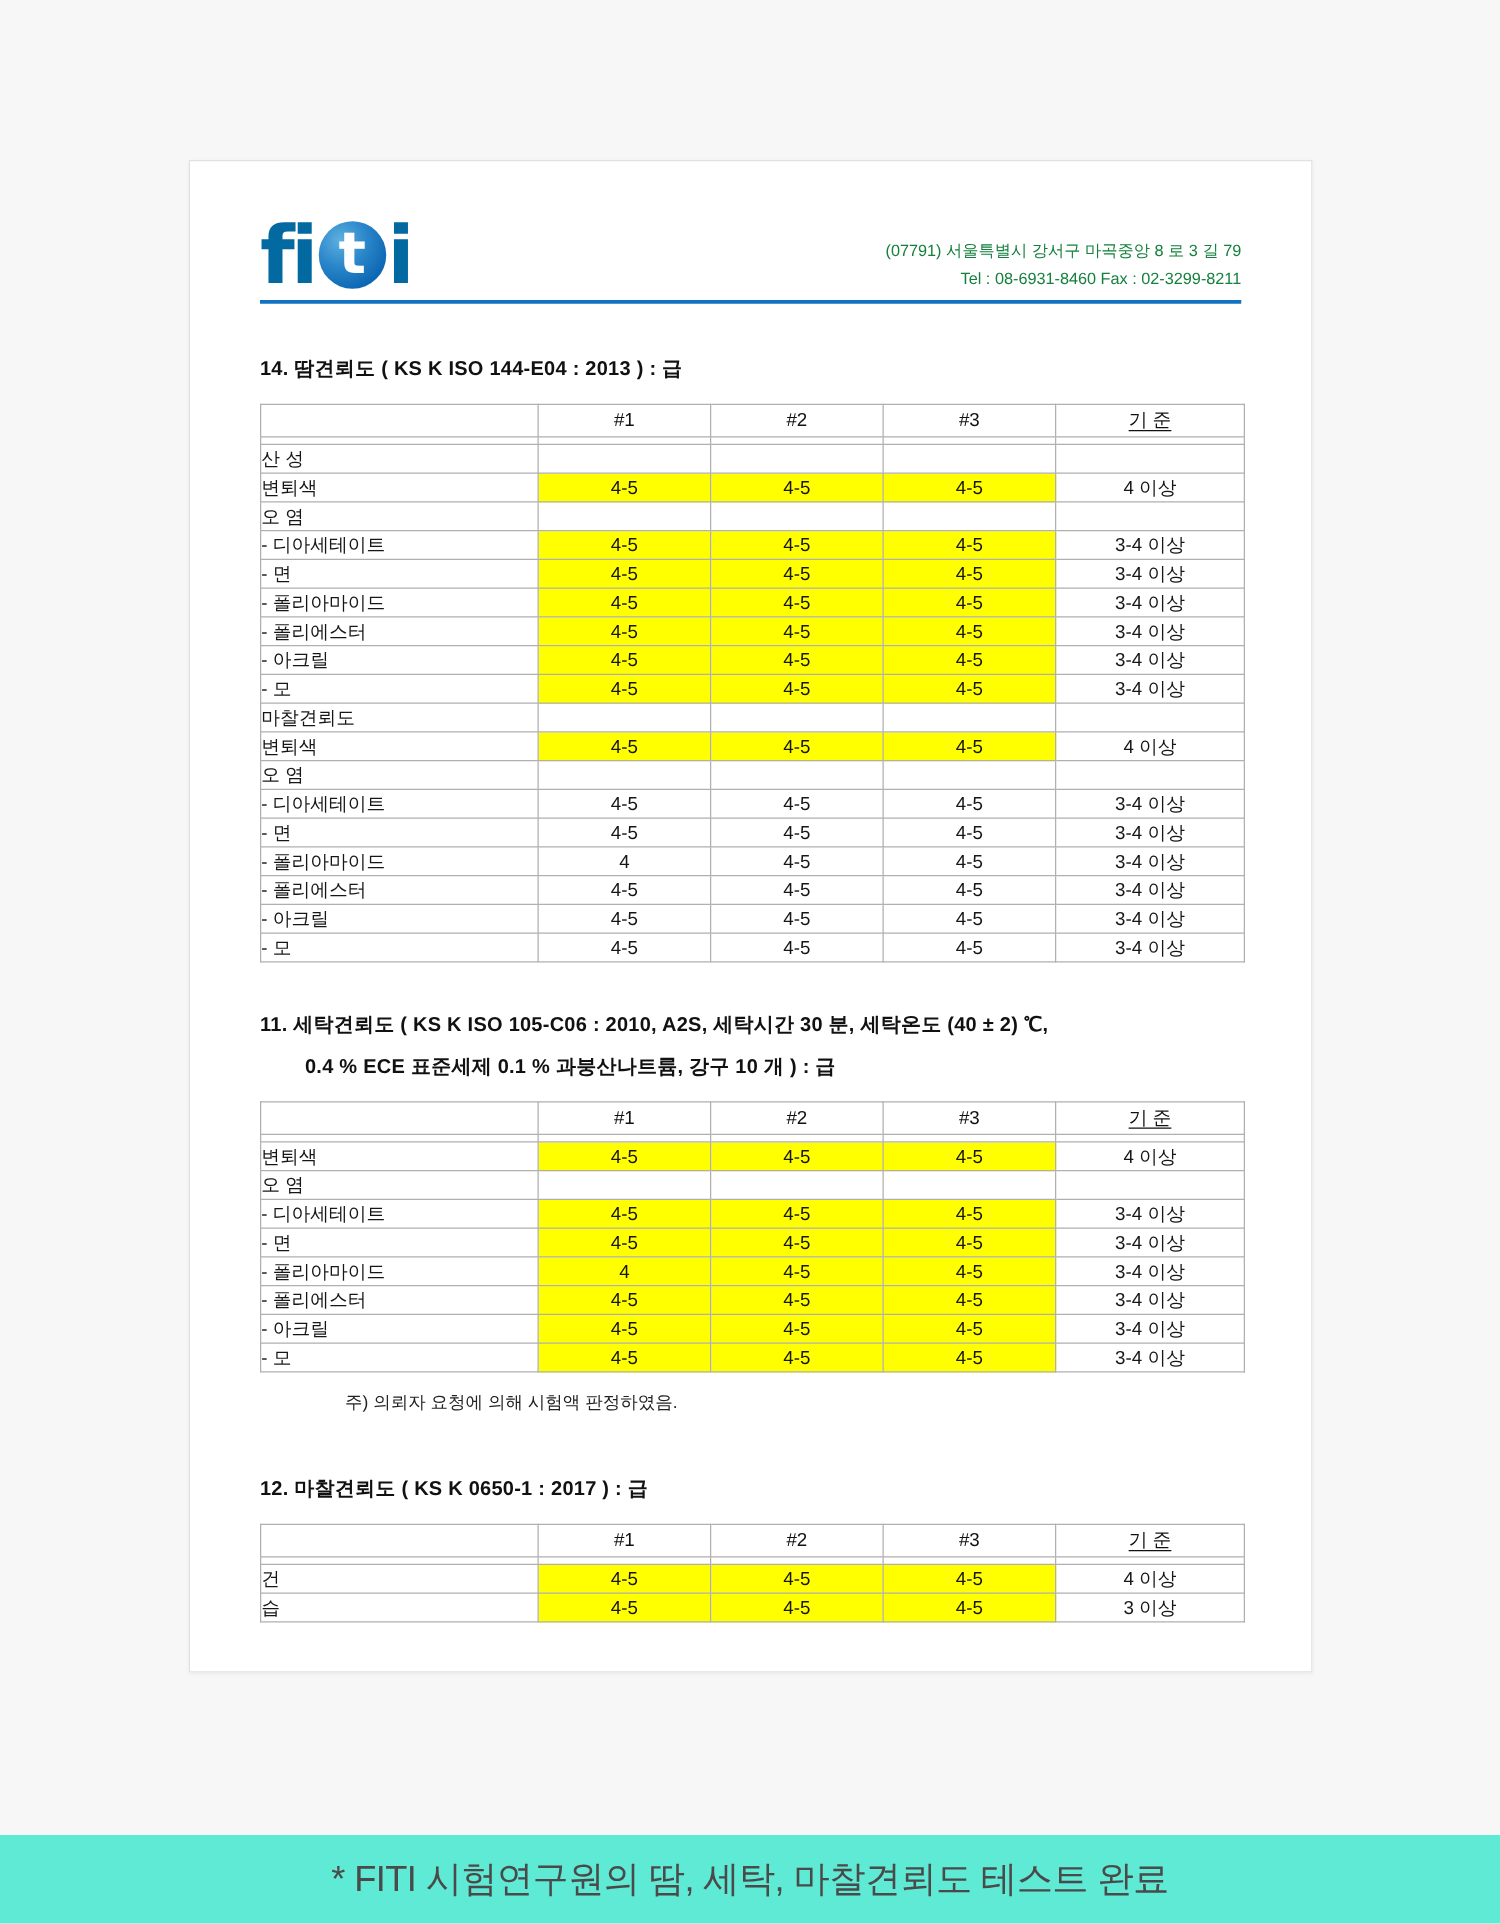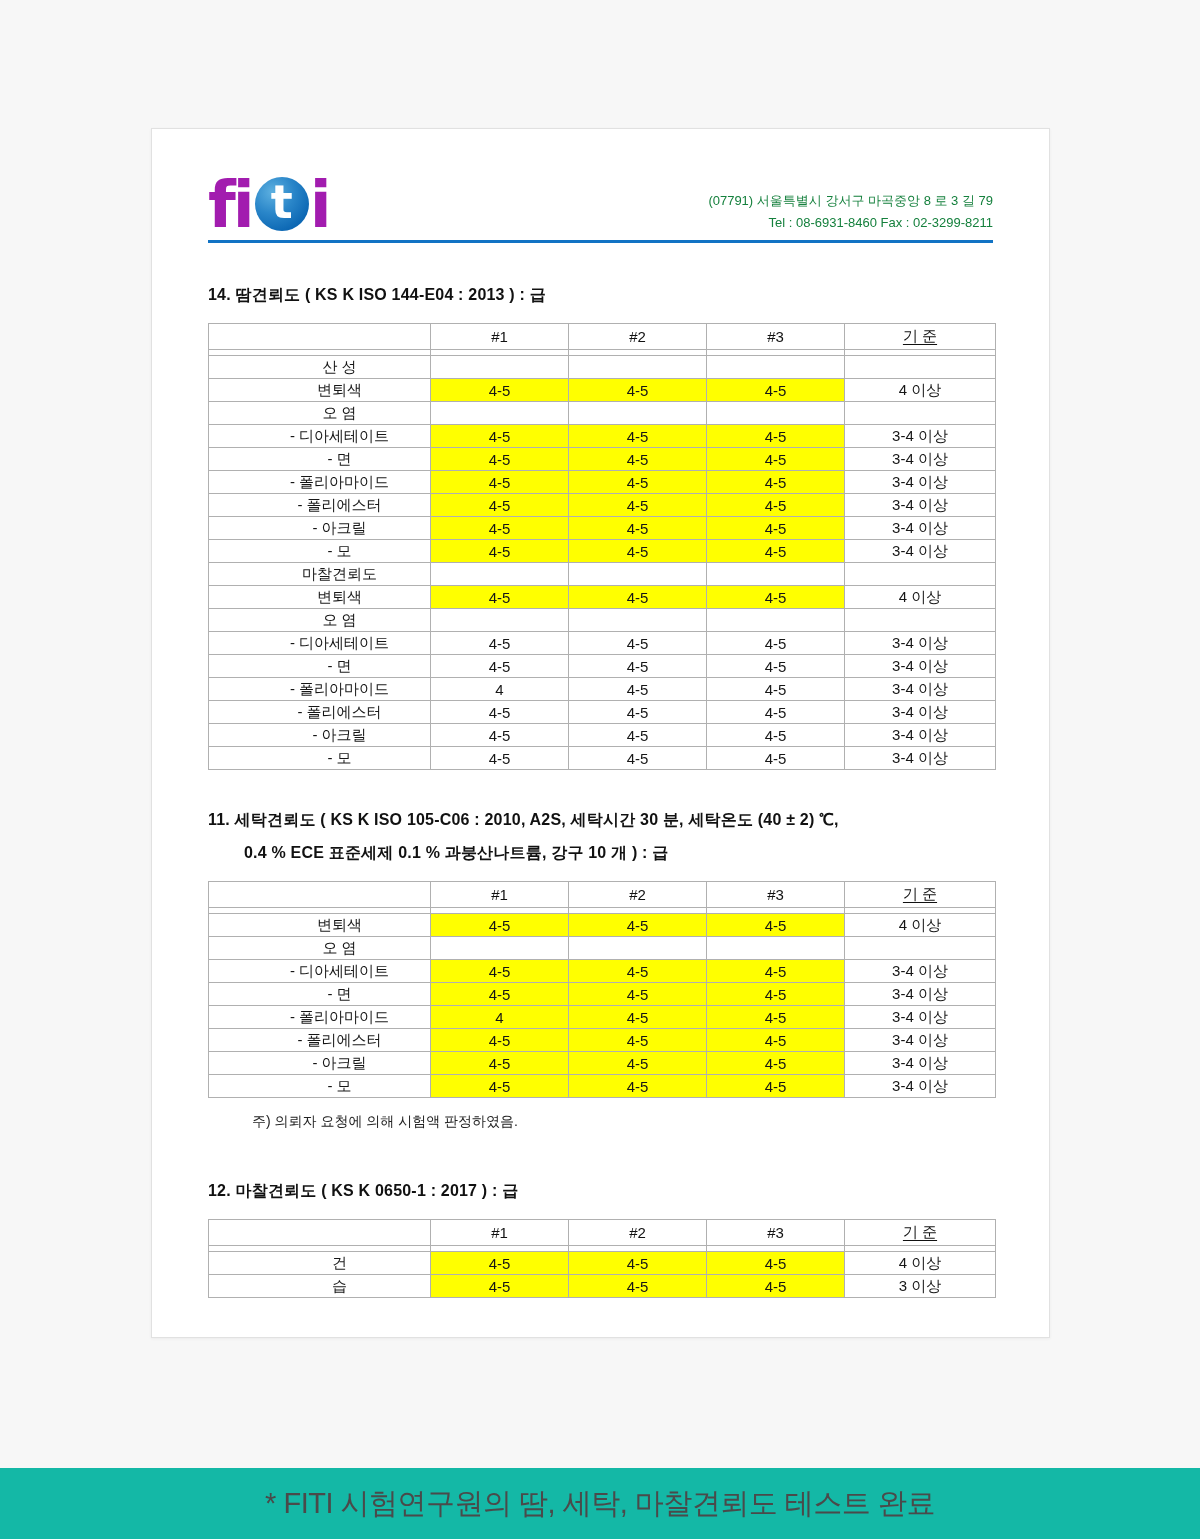--- a/index.html
+++ b/index.html
@@ -11,21 +11,21 @@
   .page {
     position:absolute; left:151px; top:128px; width:899px; height:1210px;
     background:#ffffff; border:1px solid #e1e1e1;
     box-shadow:0 1px 3px rgba(0,0,0,0.05);
   }
   .content { padding:34px 56px 0 56px; }
 
   
   .page-header { display:flex; justify-content:space-between; align-items:flex-end; height:74px; }
   .logo { display:flex; align-items:center; line-height:1; user-select:none; }
-  .logo-txt { font-size:64px; font-weight:bold; color:#a21caf; letter-spacing:-3px; font-family:"DejaVu Sans", sans-serif; }
+  .logo-txt { font-size:64px; font-weight:bold; color:#0369a1; letter-spacing:-3px; font-family:"DejaVu Sans", sans-serif; }
   .logo-globe {
     width:54px; height:54px; border-radius:50%; margin:0 1px 2px 3px;
     background:radial-gradient(circle at 32% 28%, #5db0e0 0%, #2a86c9 40%, #0d68b4 75%);
     color:#ffffff; font-size:46px; font-weight:bold; font-family:"DejaVu Sans", sans-serif;
     display:flex; align-items:center; justify-content:center; padding-bottom:4px;
   }
   .addr { text-align:right; font-size:13px; color:#15803d; line-height:1.75; padding-bottom:2px; }
   .blue-rule { height:3px; background:#1273c4; margin-top:3px; }
 
   
@@ -36,29 +36,29 @@
   .sec-title .line2 { display:block; padding-left:36px; margin-top:12px; }
 
   
   table { border-collapse:collapse; table-layout:fixed; width:100%; margin-top:17px; }
   col.c0 { width:222px; } col.c1 { width:138px; } col.c2 { width:138px; } col.c3 { width:138px; } col.c4 { width:151px; }
   th, td { border:1px solid #b0b0b0; font-weight:normal; }
   th { height:26px; font-size:15px; text-align:center; color:#111; }
   th.criteria { text-decoration:underline; text-underline-offset:3px; }
   tr.spacer td { height:6px; padding:0; }
   td { height:23px; font-size:15px; text-align:center; color:#161616; }
-  td.label { text-align:center; padding-left:40px; }
+  td.label { text-align:left; }
   td.hl { background:#ffff00; }
 
-  .note { margin-top:15px; margin-left:44px; font-size:14px; color:#222; }
+  .note { margin-top:15px; margin-left:68px; font-size:14px; color:#222; }
 
   
   .caption-bar {
     position:absolute; left:0; top:1468px; width:1200px; height:71px;
-    background:#14b8a6; display:flex; align-items:center; justify-content:center;
+    background:#5eead4; display:flex; align-items:center; justify-content:center;
   }
   .caption-bar span { font-size:29px; font-weight:500; color:#4a4a4a; letter-spacing:-0.5px; }
 </style>
 </head>
 <body>
 
 <div class="stage">
 
   <div class="page">
     <div class="content">

